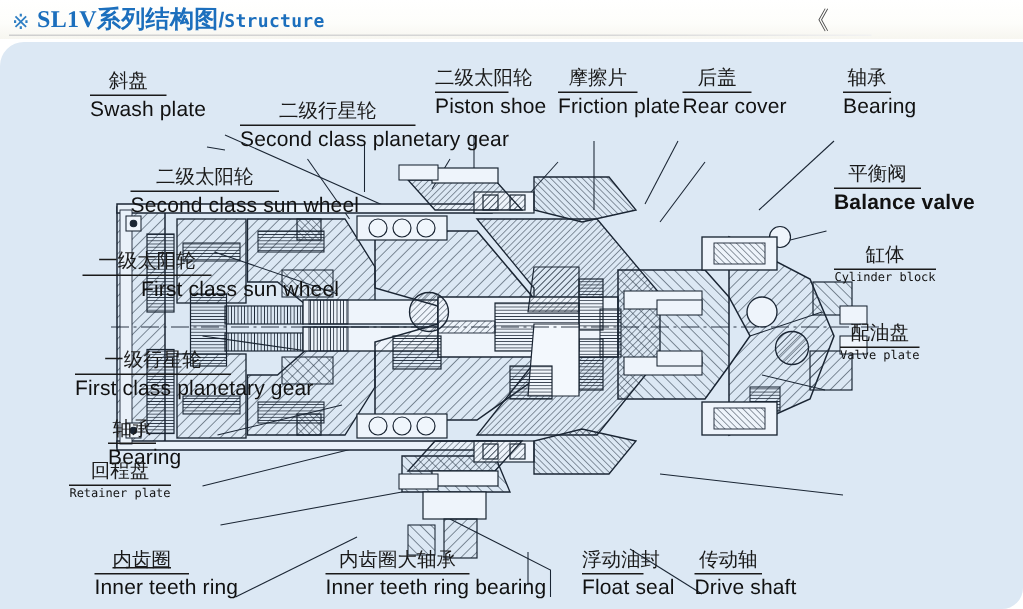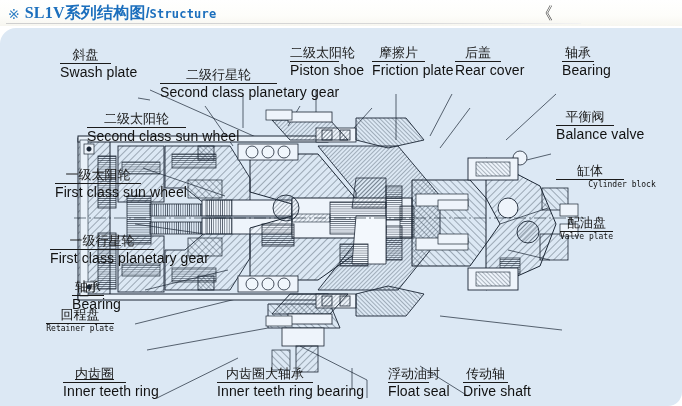--- a/index.html
+++ b/index.html
@@ -384,21 +384,21 @@
 
     <div class="callout ctr" style="left:67px; top:84px;margin-left:20px;">
       <span class="cn" style="width: 99px;">二级太阳轮</span>
       <span class="rule" style="width: 99px;"></span>
       <span class="en" style="width: 99px;">Second class sun wheel</span>
     </div>
 
     <div class="callout ctr" style="left:55px; top:140px;">
       <span class="cn" style="width: 86px;">一级太阳轮</span>
       <span class="rule" style="width: 86px;"></span>
-      <span class="en" style="width: 86px;">First class sun wheel</span>
+      <span class="en" style="width: 86px; margin-left: 39px;">First class sun wheel</span>
     </div>
 
     <div class="callout ctr" style="left:50px; top:206px;">
       <span class="cn" style="width: 104px;">一级行星轮</span>
       <span class="rule" style="width: 104px;"></span>
       <span class="en" style="width: 104px;">First class planetary gear</span>
     </div>
 
     <div class="callout ctr" style="left:72px; top:252px;">
       <span class="cn" style="width: 32px;">轴承</span>
@@ -408,27 +408,27 @@
 
     <div class="callout ctr mono" style="left:46px; top:280px;">
       <span class="cn" style="width: 68px;">回程盘</span>
       <span class="rule" style="width: 68px;"></span>
       <span class="en" style="width: 68px;">Retainer plate</span>
     </div>
 
     <div class="callout ctr" style="left:556px; top:82px;">
       <span class="cn" style="width: 58px;">平衡阀</span>
       <span class="rule" style="width: 58px;"></span>
-      <span class="en" style="width: 58px;">Balance valve</span>
+      <span class="en" style="width: 58px; font-weight: bold;">Balance valve</span>
     </div>
 
     <div class="callout ctr mono" style="left:556px; top:136px;">
       <span class="cn" style="width: 68px;">缸体</span>
       <span class="rule" style="width: 68px;"></span>
-      <span class="en" style="width: 68px; margin-left: 32px;">Cylinder block</span>
+      <span class="en" style="width: 68px;">Cylinder block</span>
     </div>
 
     <div class="callout ctr mono" style="left:560px; top:188px;">
       <span class="cn" style="width: 53px;">配油盘</span>
       <span class="rule" style="width: 53px;"></span>
       <span class="en" style="width: 53px;">Valve plate</span>
     </div>
 
 
     <div class="callout ctr" style="left:63px; top:339px;">

